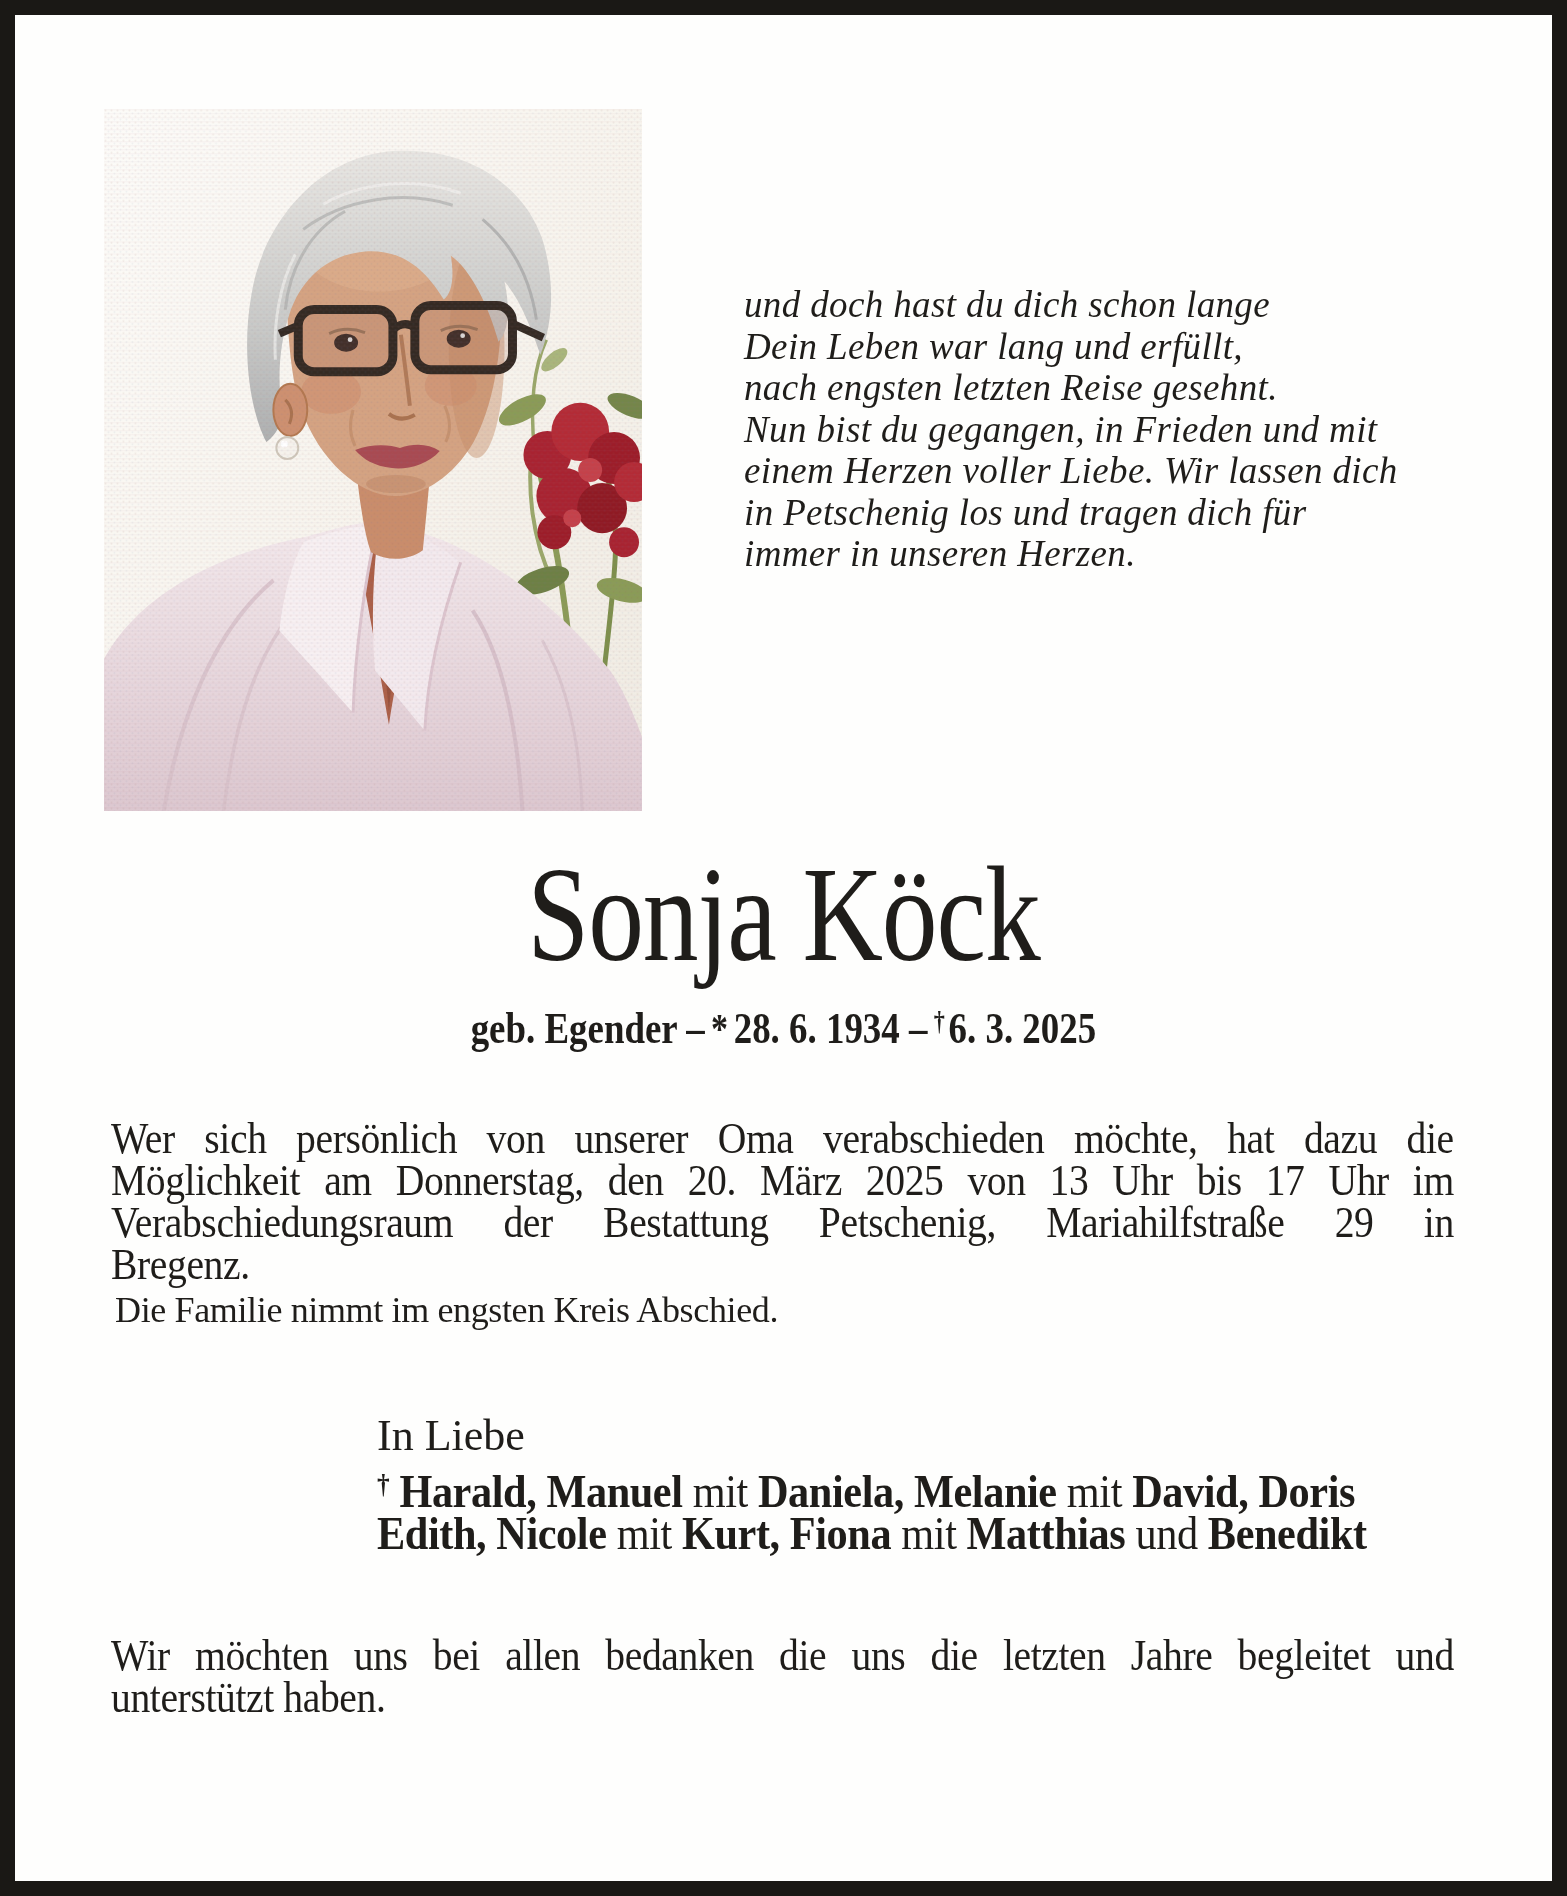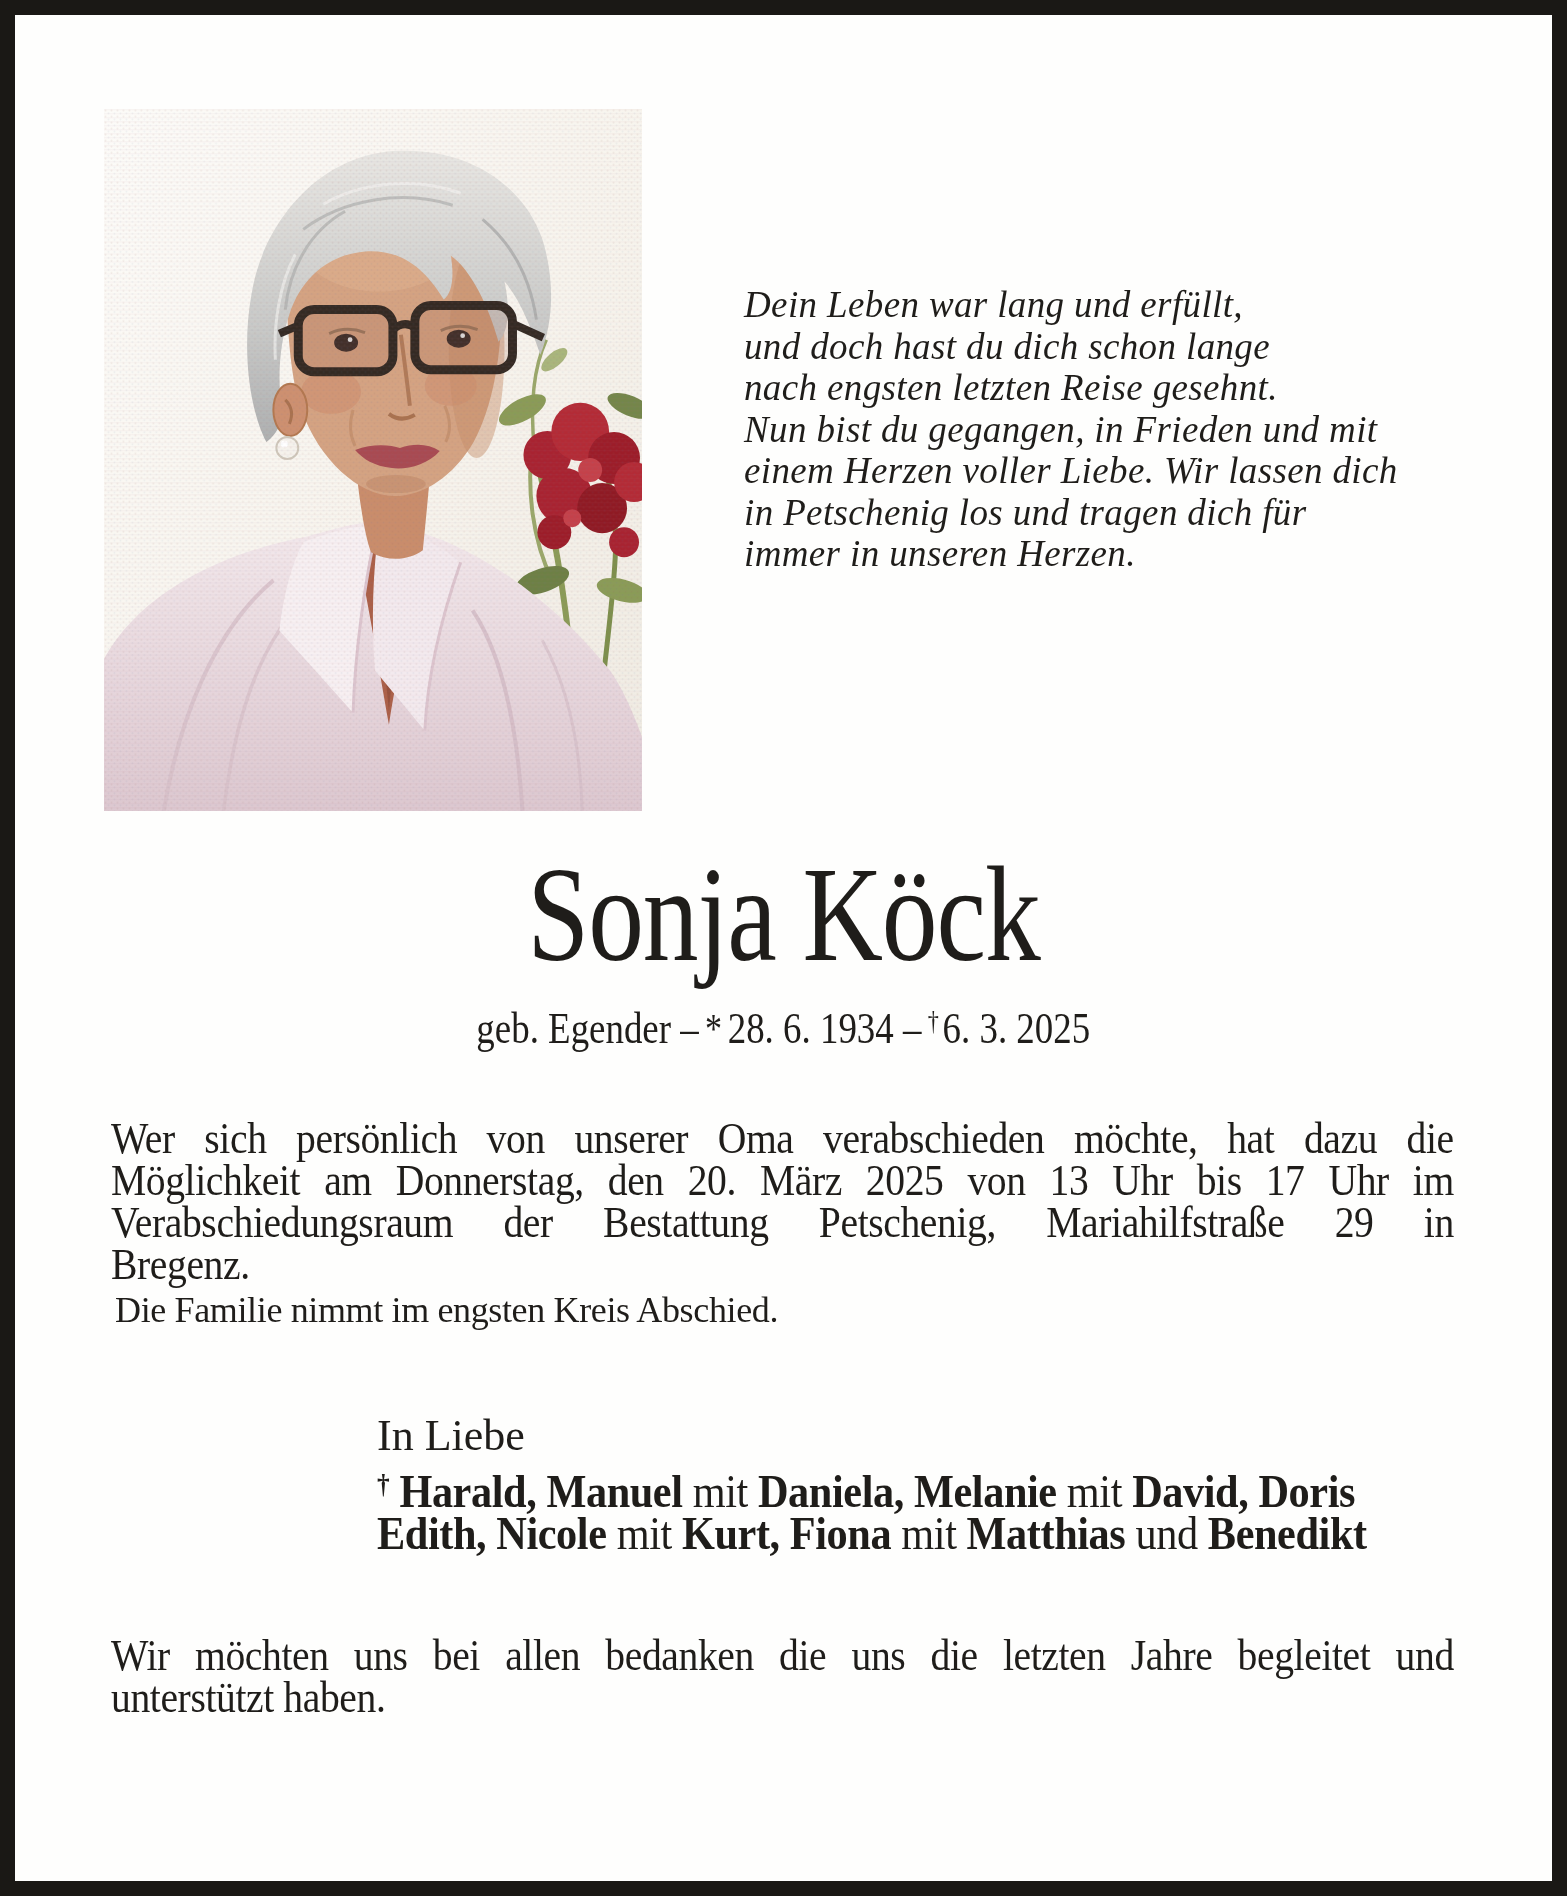--- a/index.html
+++ b/index.html
@@ -55,21 +55,21 @@
   }
   .name-inner{display:inline-block;transform:scaleX(.82);letter-spacing:-0.01em;}
   
   .subtitle{
     position:absolute;
     left:0; top:988px;
     width:100%;
     text-align:center;
     font-size:45px;
     line-height:50px;
-    font-weight:normal;
+    font-weight:bold;
     white-space:nowrap;
   }
   .sub-inner{display:inline-block;transform:scaleX(.82);}
   .sub-inner span{margin-right:.17em;}
   .sub-inner span:last-child{margin-right:0;}
   .star{font-size:.92em;}
   .dg{font-size:.6em;position:relative;top:-.48em;margin-right:.1em;}
   
   .body-block{
     position:absolute;
@@ -230,22 +230,22 @@
         <path d="M226,224 Q243,216 262,223" stroke="#8d6a52" stroke-width="3" fill="none" opacity=".8"></path>
         <path d="M338,221 Q356,213 375,220" stroke="#8d6a52" stroke-width="3" fill="none" opacity=".8"></path>
       </g>
 
       <rect x="0" y="0" width="540" height="700" fill="url(#dots)"></rect>
       <rect x="0" y="0" width="540" height="700" fill="url(#scan)"></rect>
     </svg>
   </div>
 
   <div class="poem">
+      <div class="poem-line">und doch hast du dich schon lange</div>
       <div class="poem-line">Dein Leben war lang und erfüllt,</div>
-      <div class="poem-line">und doch hast du dich schon lange</div>
       <div class="poem-line">nach engsten letzten Reise gesehnt.</div>
       <div class="poem-line">Nun bist du gegangen, in Frieden und mit</div>
       <div class="poem-line">einem Herzen voller Liebe. Wir lassen dich</div>
       <div class="poem-line">in Petschenig los und tragen dich für</div>
       <div class="poem-line">immer in unseren Herzen.</div>
     </div>
 
   <h1 class="name"><span class="name-inner">Sonja Köck</span></h1>
 
   <div class="subtitle">

